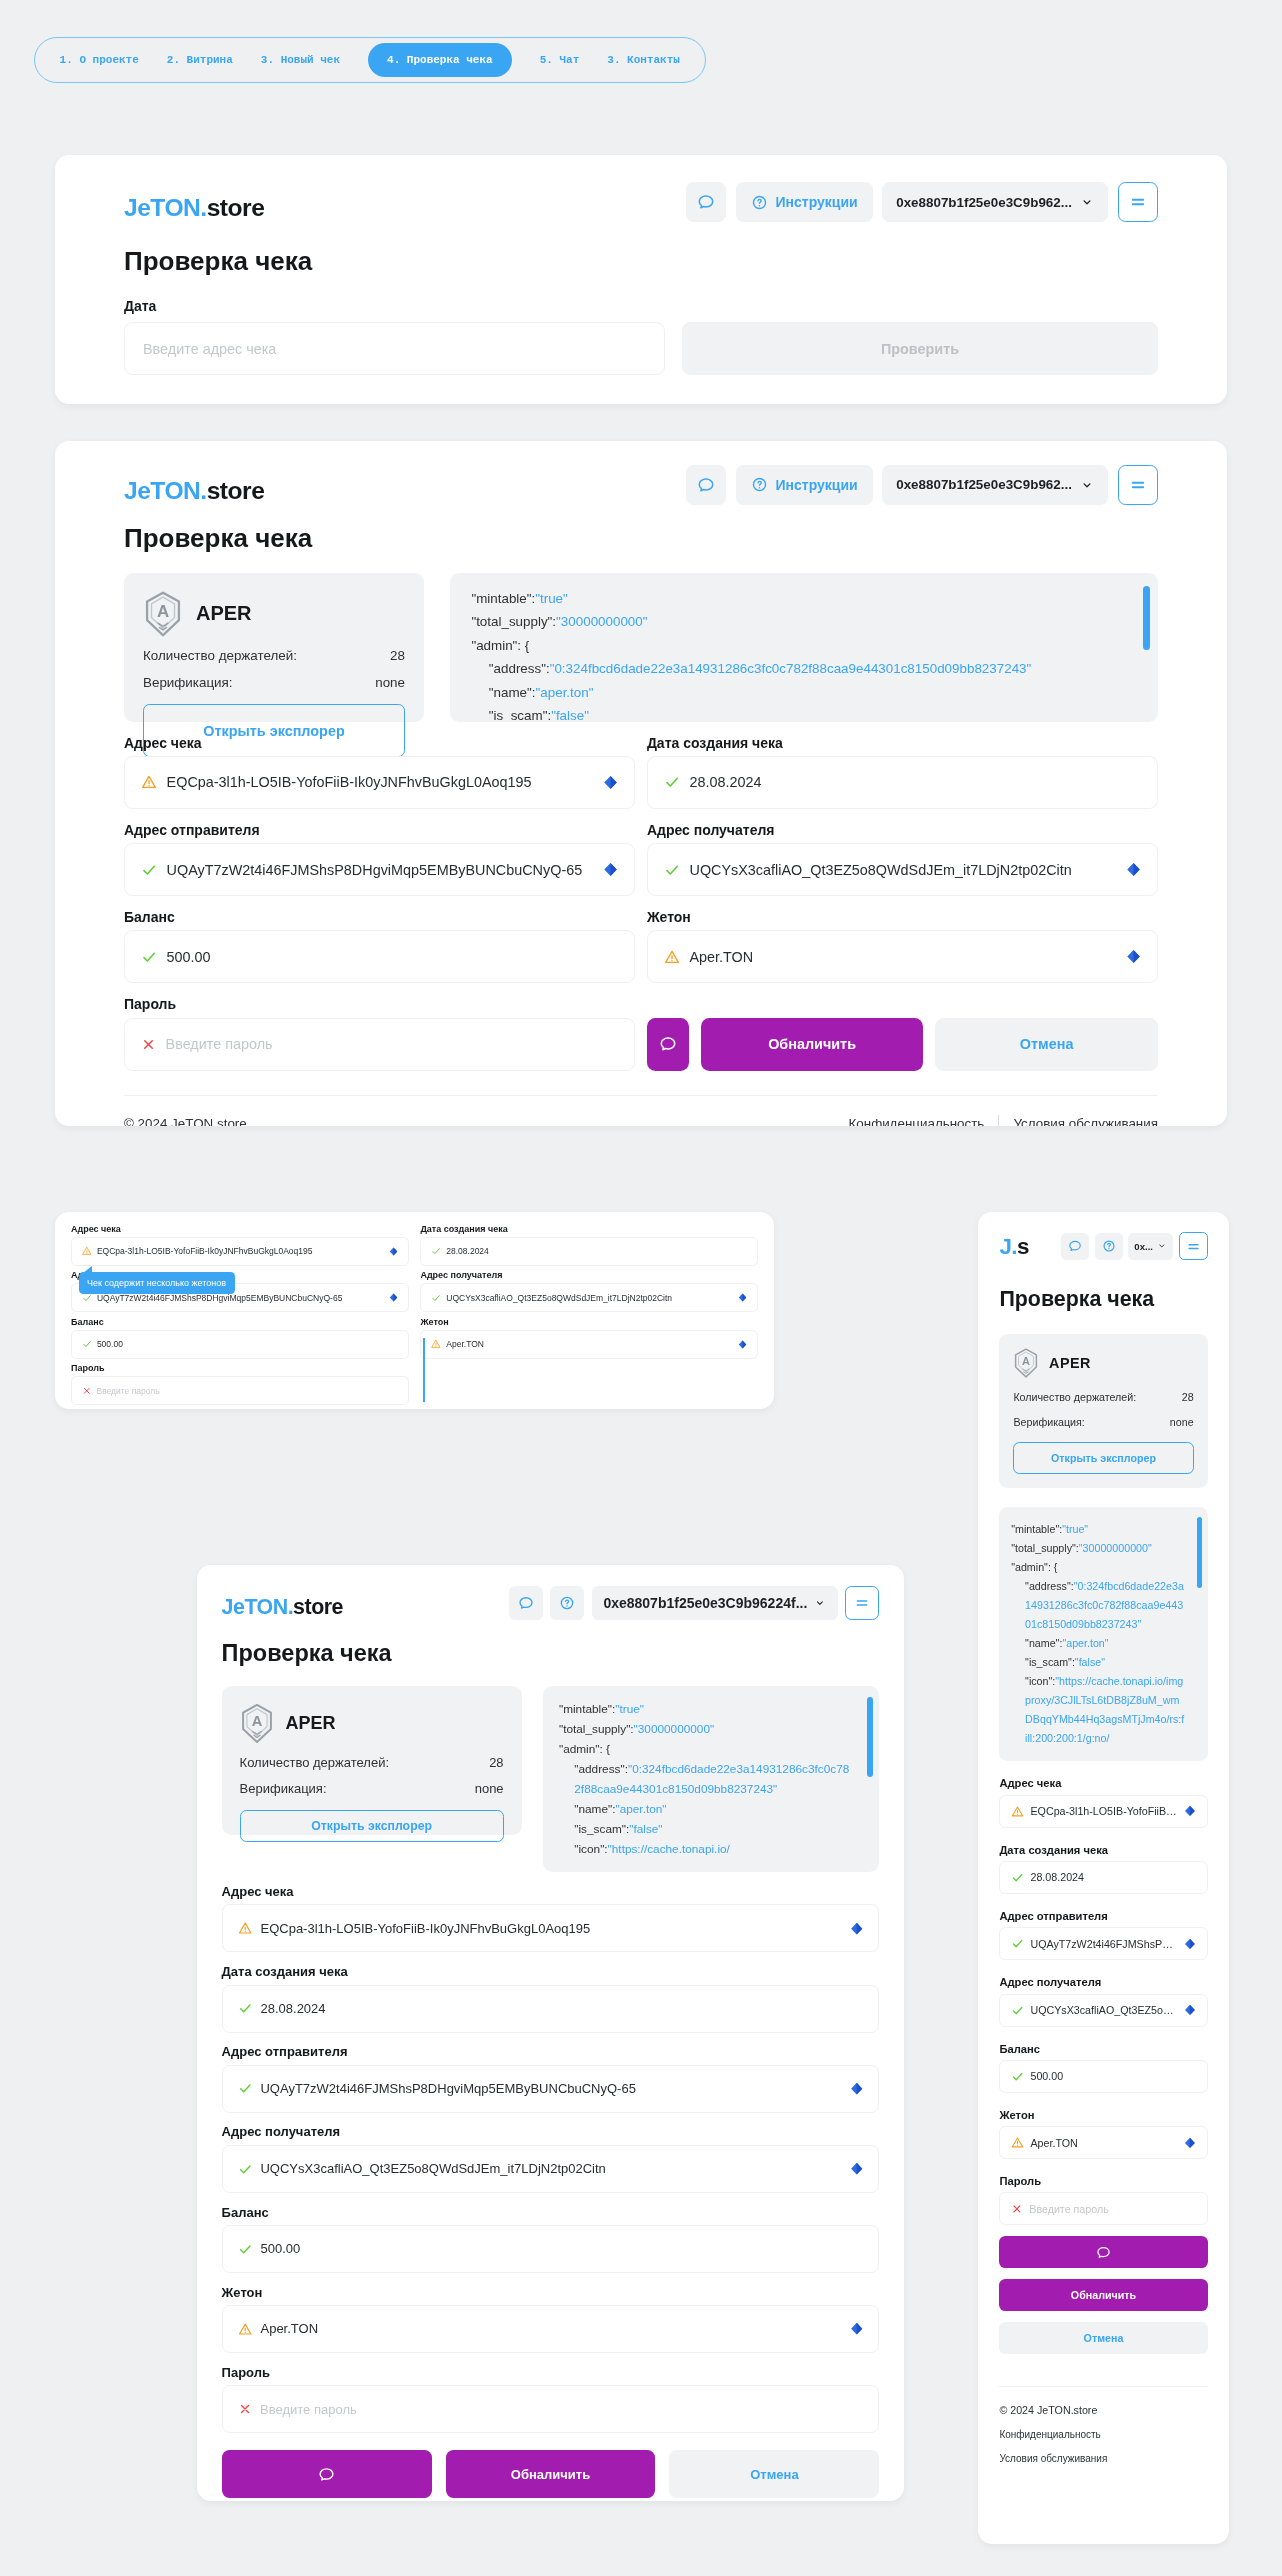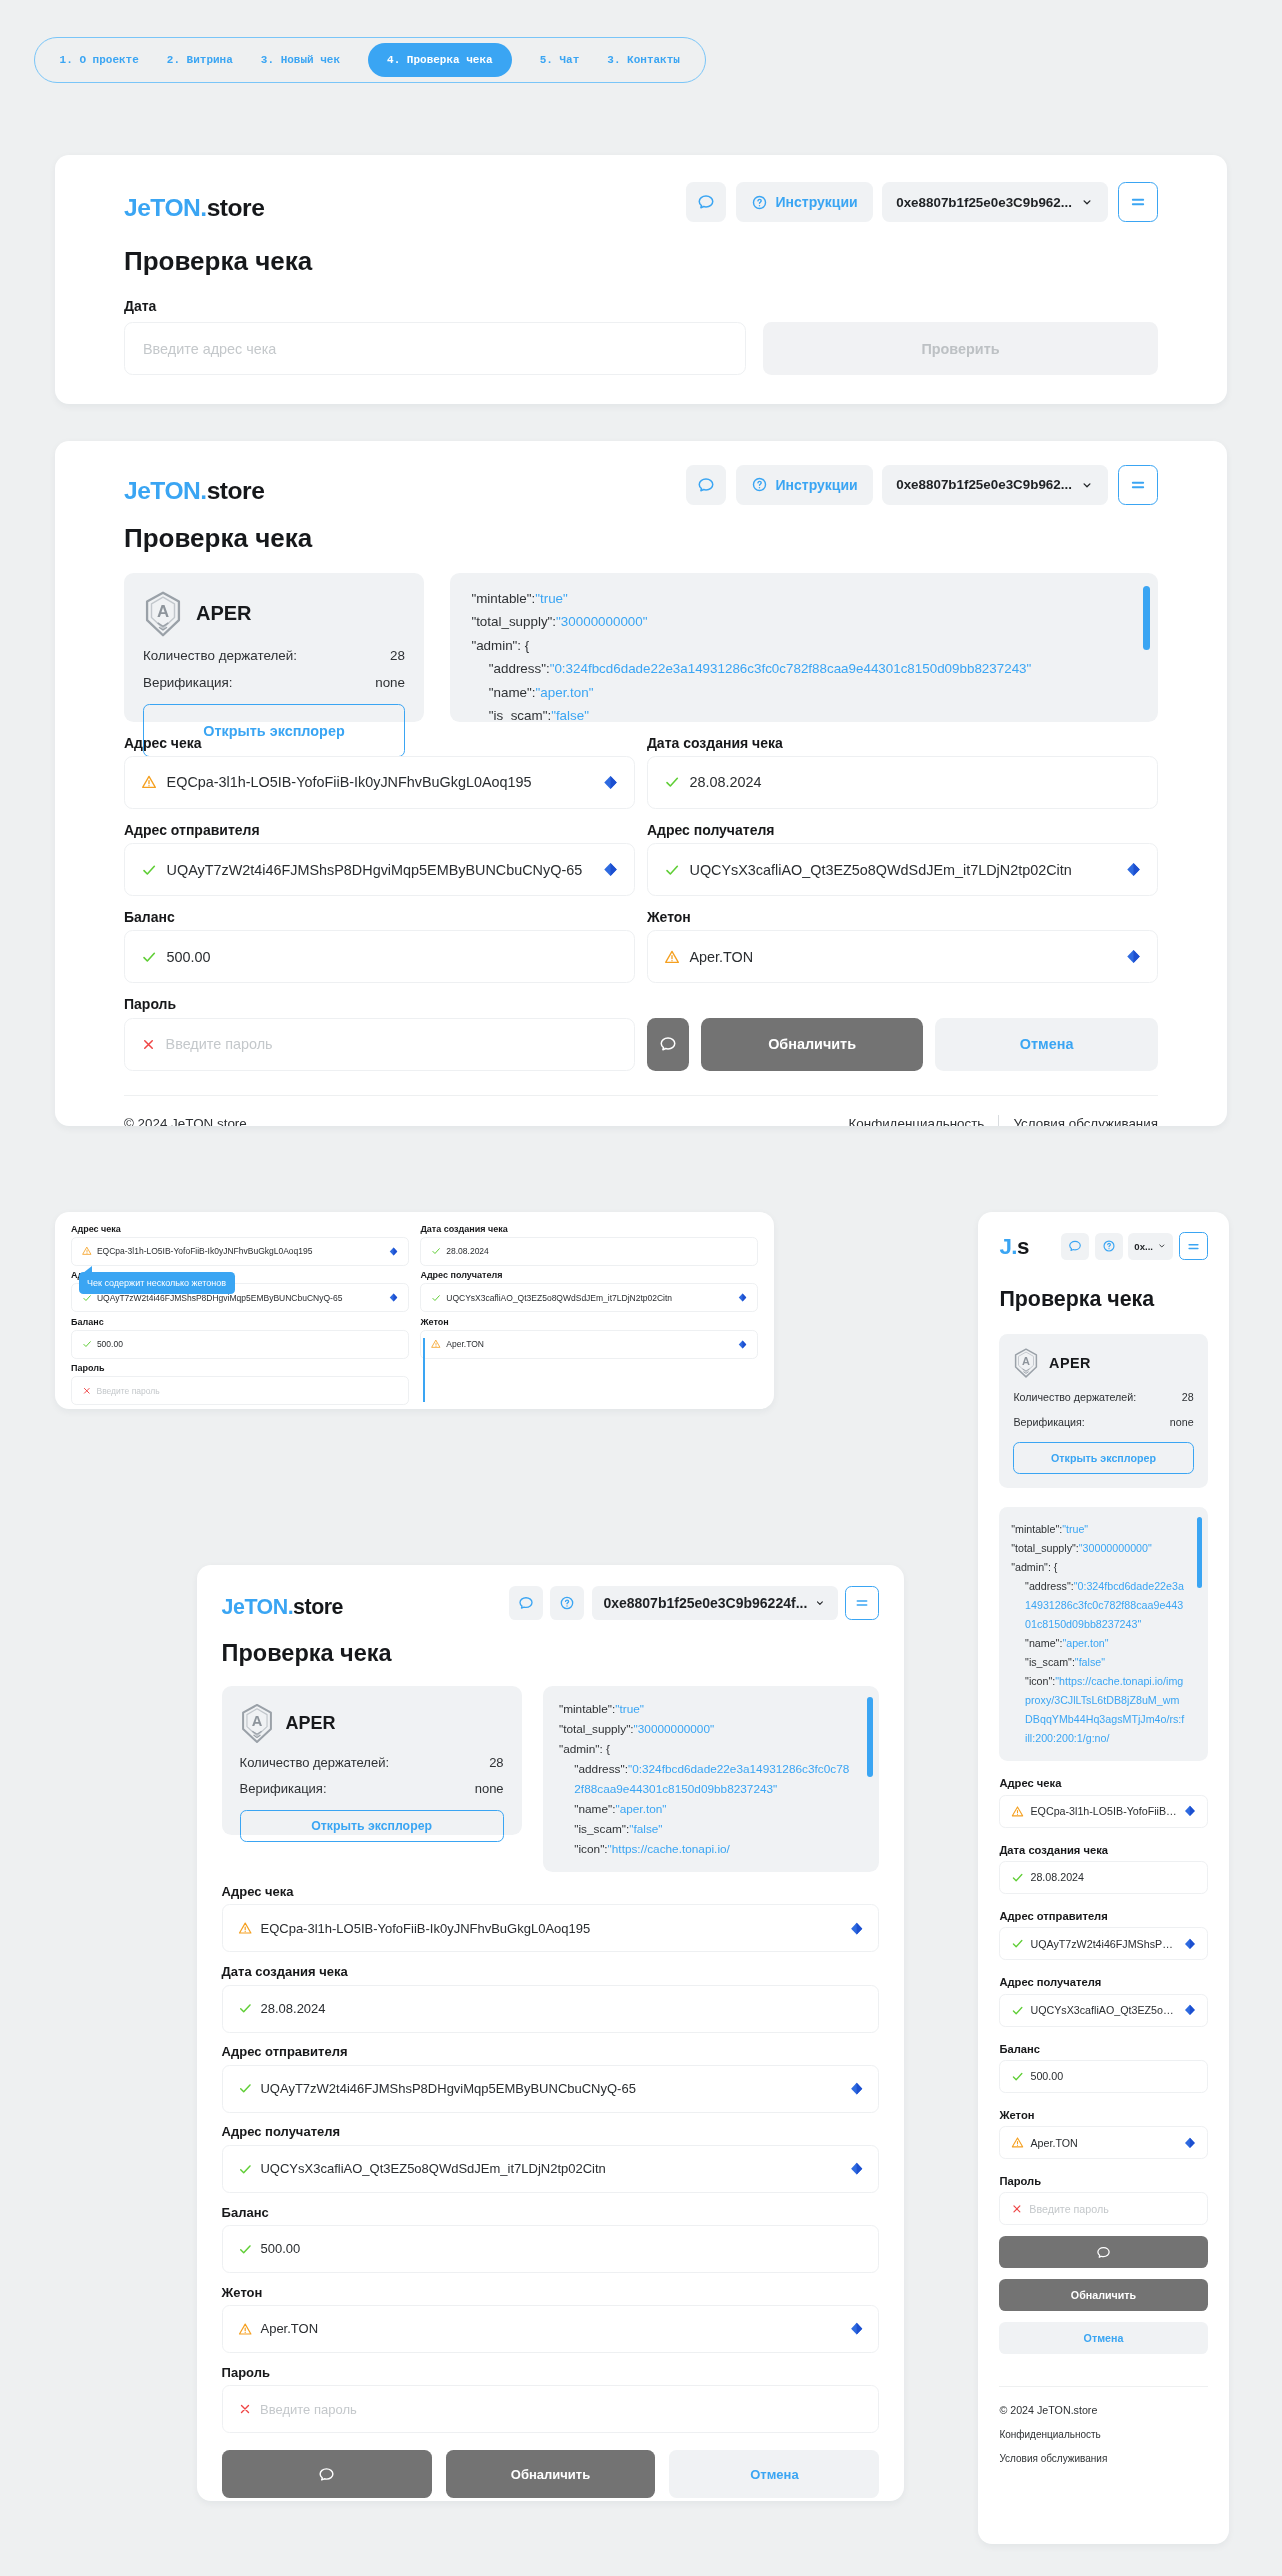--- a/index.html
+++ b/index.html
@@ -26,21 +26,21 @@
 
   
   .pg-title { font-weight:800; color:#16181b; }
   .flabel { font-weight:700; color:#17181a; }
   .fbox { background:#fff; border:1.1px solid #eef0f2; border-radius:8.5px; display:flex; align-items:center; }
   .fbox .val { color:#2a2d30; white-space:nowrap; }
   .fbox .sp { margin-left:auto; }
   input { border:none; outline:none; background:transparent; font:inherit; color:#2a2d30; flex:1; min-width:0; }
   input::placeholder { color:#c4c8cb; }
   .btn { display:flex; align-items:center; justify-content:center; font-weight:700; cursor:pointer; border-radius:8.5px; }
-  .btn.blue { background:#737373; color:#fff; }
+  .btn.blue { background:#a21caf; color:#fff; }
   .btn.gray { background:#f0f2f4; color:#3aa5f3; }
   .btn.disabled { background:#f1f2f4; color:#bdc1c4; }
   .btn.outline { background:transparent; border:1.6px solid #3aa5f3; color:#3aa5f3; }
 
   .tokencard { background:#f0f2f4; border-radius:9.6px; }
   .tk-head { display:flex; align-items:center; }
   .tk-name { font-weight:800; color:#17191c; }
   .tk-row { display:flex; justify-content:space-between; color:#2e3134; }
 
   .jsonp { position:relative; background:#f0f2f4; border-radius:9.6px; overflow:hidden; }
@@ -60,21 +60,21 @@
   #view-lookup .logo, #view-main .logo { font-size:24.6px; }
   #view-lookup .hbtns, #view-main .hbtns { gap:9.6px; }
   #view-lookup .hbtn, #view-main .hbtn { height:40px; }
   #view-lookup .sq, #view-main .sq { width:40px; }
   #view-lookup .instr, #view-main .instr { padding:0 15px; gap:7.5px; font-size:14px; }
   #view-lookup .wallet, #view-main .wallet { padding:0 14px; gap:8.5px; font-size:13.4px; }
   #view-lookup .pg-title, #view-main .pg-title { font-size:26px; margin-top:23.5px; }
   #view-lookup .flabel { font-size:14px; margin:21.4px 0 8.5px; }
   .adr-row { display:flex; gap:17px; }
   .adr-row .fbox { flex:1; height:53px; padding:0 18px; font-size:14.4px; }
-  .btn-verify { width:395px; height:53px; font-size:14.4px; }
+  .btn-verify { width:476px; height:53px; font-size:14.4px; }
 
   
   #view-main { left:55px; top:441px; width:1172px; height:685px; padding:23.5px 69px; overflow:hidden; }
   #view-main .pg-title { margin-top:18px; }
   .grid2 { display:grid; grid-template-columns:300px 1fr; gap:26px; margin-top:19px; }
   #view-main .tokencard { height:149px; padding:18px 19px; }
   #view-main .tk-head { gap:13px; }
   #view-main .tk-name { font-size:20px; }
   #view-main .tk-row { font-size:13.4px; margin-top:11.8px; }
   #view-main .btn-explorer { margin-top:14px; height:34px; font-size:13.4px; border-radius:6.4px; }

